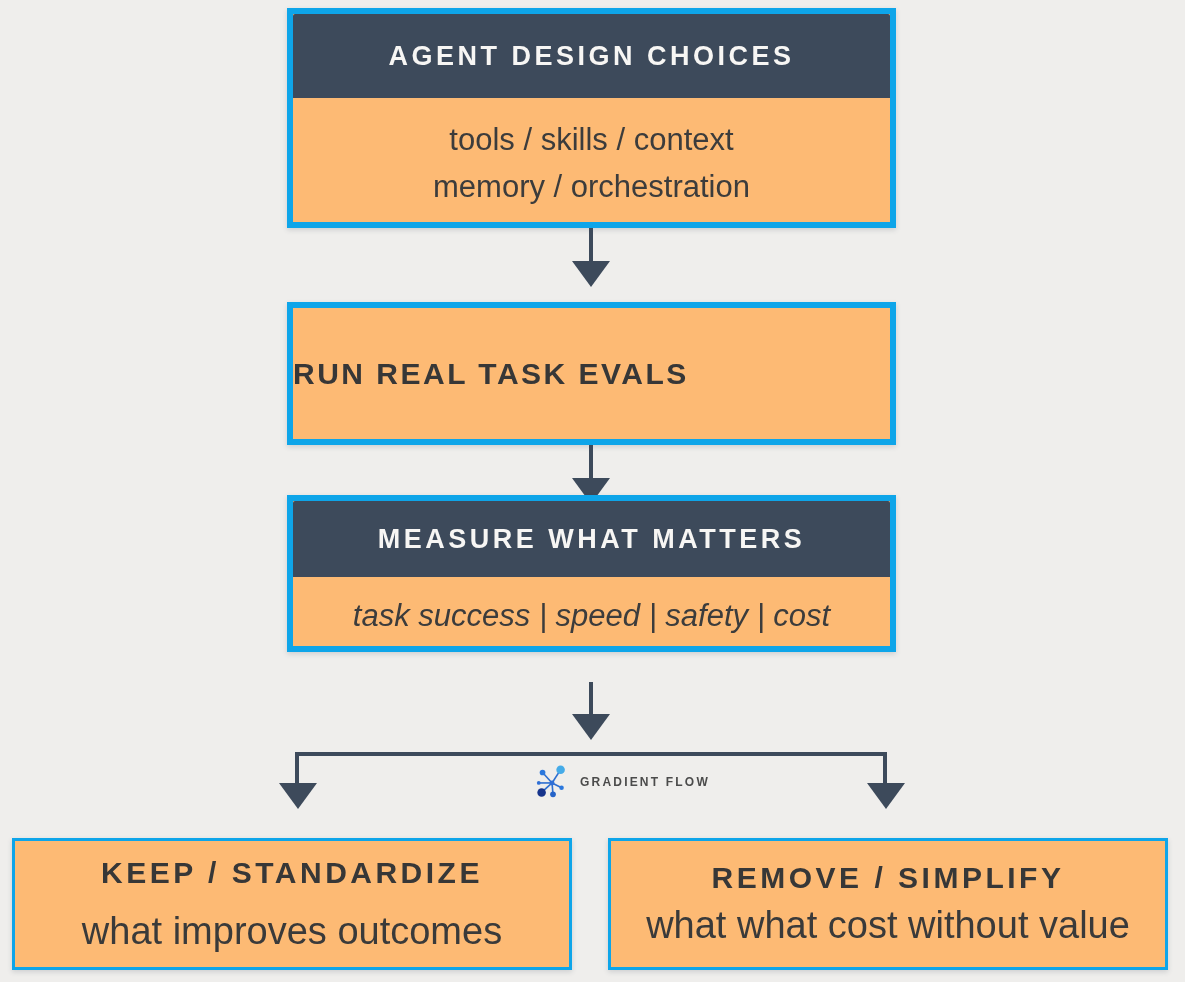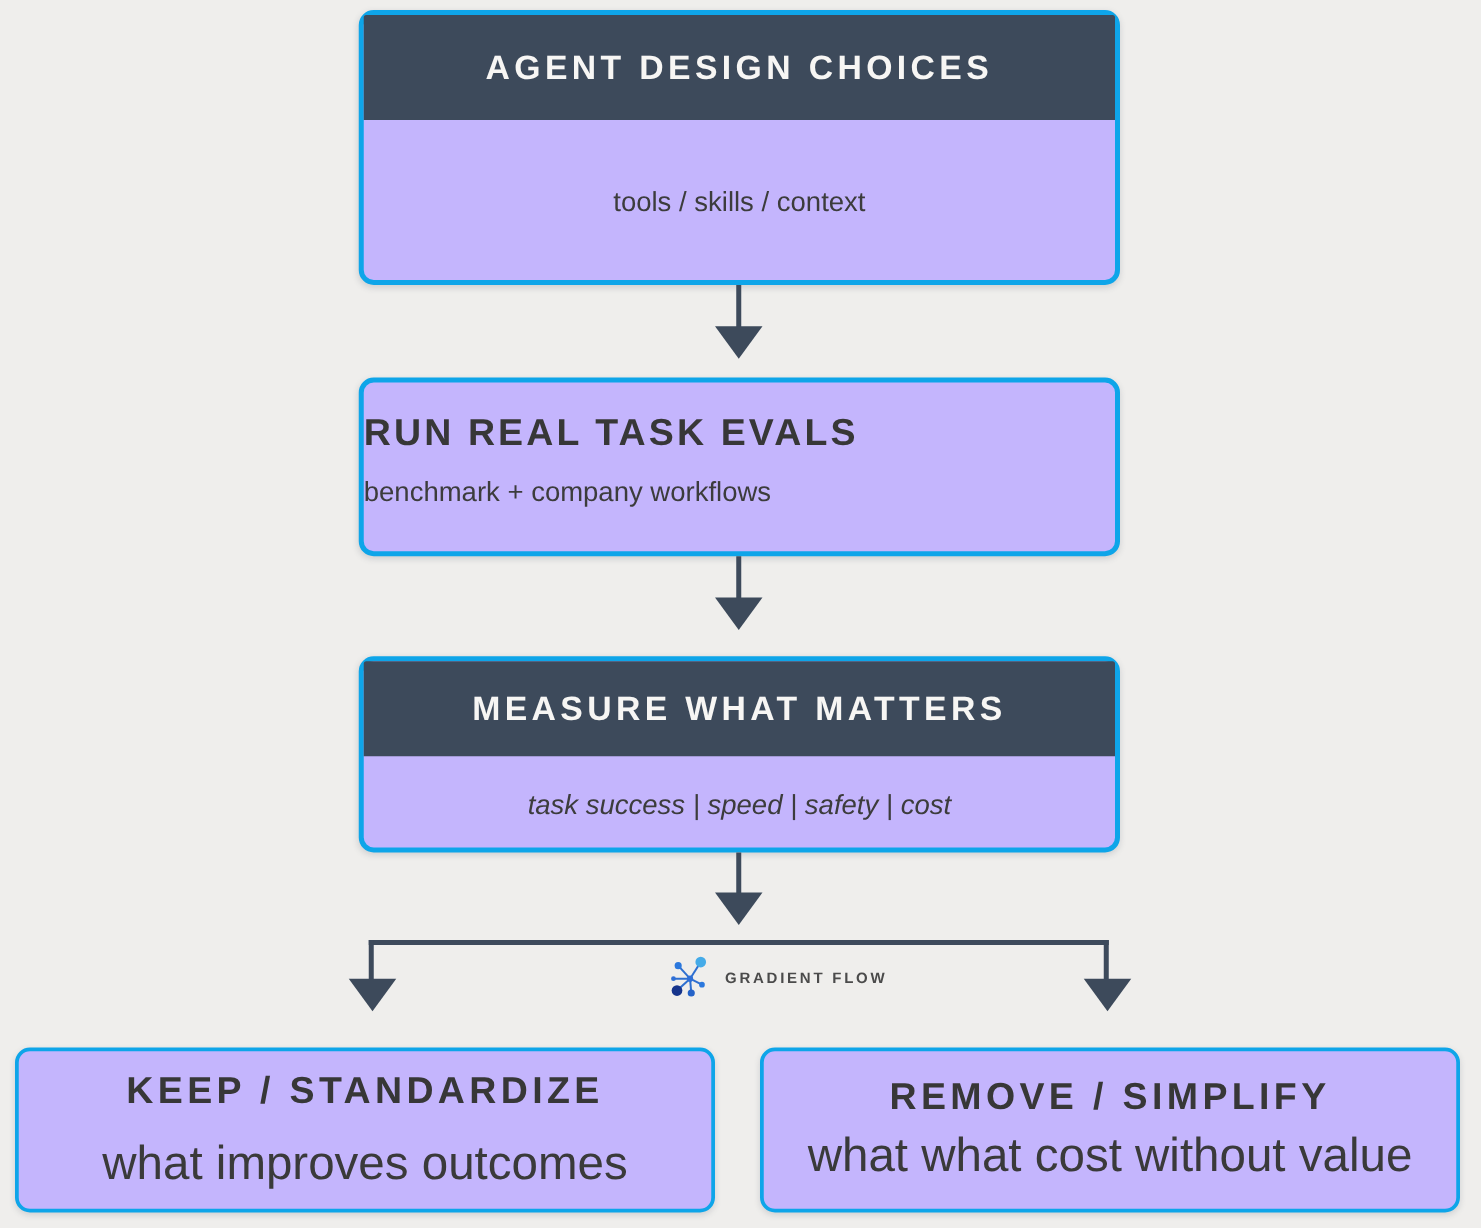--- a/index.html
+++ b/index.html
@@ -11,23 +11,23 @@
   }
   .canvas {
     position: relative;
     width: 1185px; height: 982px;
     background: #efeeec;
   }
   
   .node {
     position: absolute;
     box-sizing: border-box;
-    background: #c4b5fd;
-    border: 4px solid #0ea5e9;
-    border-radius: 12px;
+    background: #fdba74;
+    border: 6px solid #0ea5e9;
+    border-radius: 0;
     box-shadow: 0 2px 5px rgba(61,74,91,0.18);
   }
   .node-header {
     box-sizing: border-box;
     width: 100%;
     background: #3d4a5b;
     border-radius: 2px 2px 0 0;
     display: flex; align-items: center; justify-content: center;
   }
   .dark-title {
@@ -36,21 +36,21 @@
     font-weight: bold;
     letter-spacing: 3.5px;
     white-space: nowrap;
   }
   .node-body {
     display: flex; flex-direction: column;
     align-items: center; justify-content: center;
   }
   .body-line {
     color: #3c3c3c;
-    font-size: 22px;
+    font-size: 31px;
     line-height: 47px;
     white-space: nowrap;
   }
   .plain-title {
     color: #373737;
     font-size: 30px;
     font-weight: bold;
     letter-spacing: 2.5px;
     white-space: nowrap;
   }
@@ -68,21 +68,21 @@
   }
 
   #node-design  { left: 287px; top:   8px; width: 609px; height: 220px; }
   #node-design .node-header  { height: 84px; }
   #node-design .node-body    { height: 130px; }
 
   #node-evals   { left: 287px; top: 302px; width: 609px; height: 143px;
                   display: flex; flex-direction: column;
                   align-items: flex-start; justify-content: center; gap: 6px; }
 
-  #node-measure { left: 287px; top: 525px; width: 609px; height: 157px; }
+  #node-measure { left: 287px; top: 495px; width: 609px; height: 157px; }
   #node-measure .node-header { height: 76px; }
   #node-measure .node-body   { height: 77px; font-style: italic; }
 
   #node-keep, #node-remove {
     top: 838px; width: 560px; height: 132px;
     border-width: 3px;
     display: flex; flex-direction: column;
     align-items: center; justify-content: center; gap: 9px;
   }
   #node-keep   { left: 12px; gap: 20px;  }
@@ -138,29 +138,29 @@
 <body>
 
 <div class="canvas">
 
   <div class="node" id="node-design">
     <div class="node-header">
       <span class="dark-title">AGENT DESIGN CHOICES</span>
     </div>
     <div class="node-body">
       <span class="body-line">tools / skills / context</span>
+      <span class="body-line">memory / orchestration</span>
     </div>
   </div>
 
   <div class="stem" id="arrow-1-stem"></div>
   <div class="head" id="arrow-1-head"></div>
 
   <div class="node" id="node-evals">
     <span class="plain-title">RUN REAL TASK EVALS</span>
-    <span class="body-line">benchmark + company workflows</span>
   </div>
 
   <div class="stem" id="arrow-2-stem"></div>
   <div class="head" id="arrow-2-head"></div>
 
   <div class="node" id="node-measure">
     <div class="node-header">
       <span class="dark-title">MEASURE WHAT MATTERS</span>
     </div>
     <div class="node-body">

